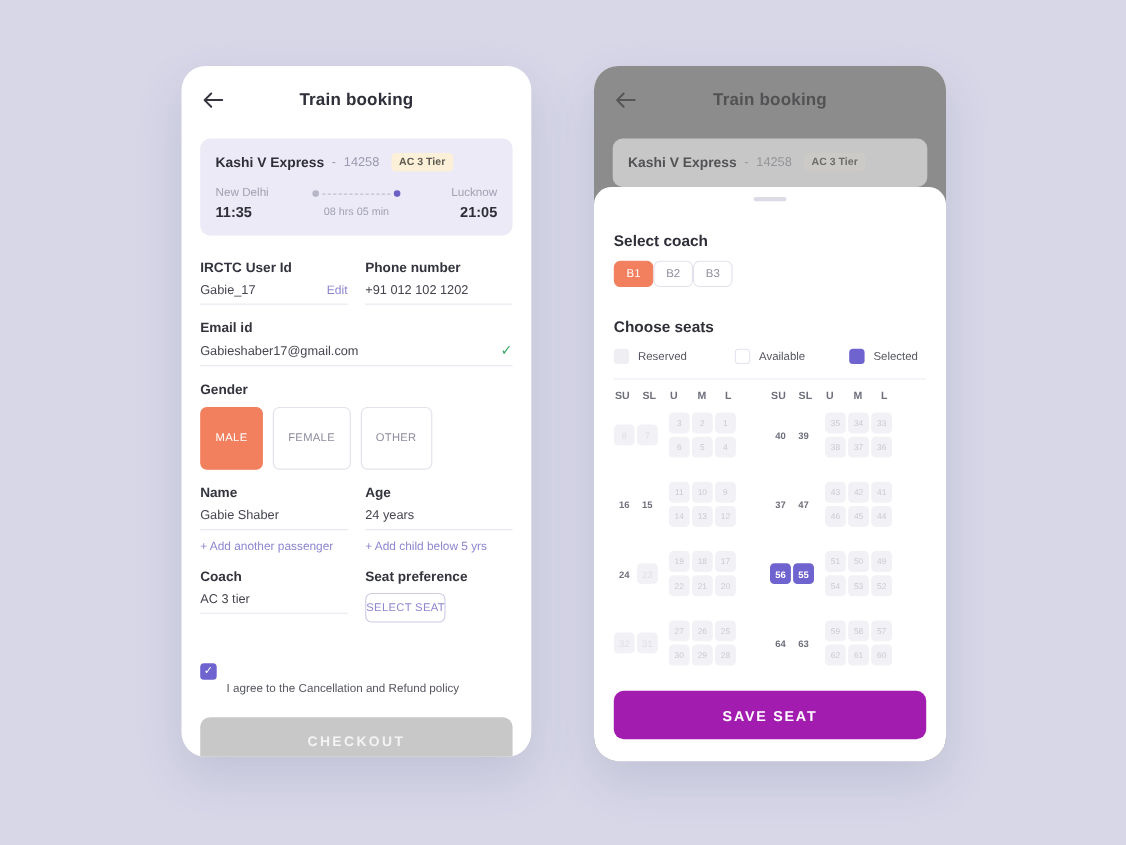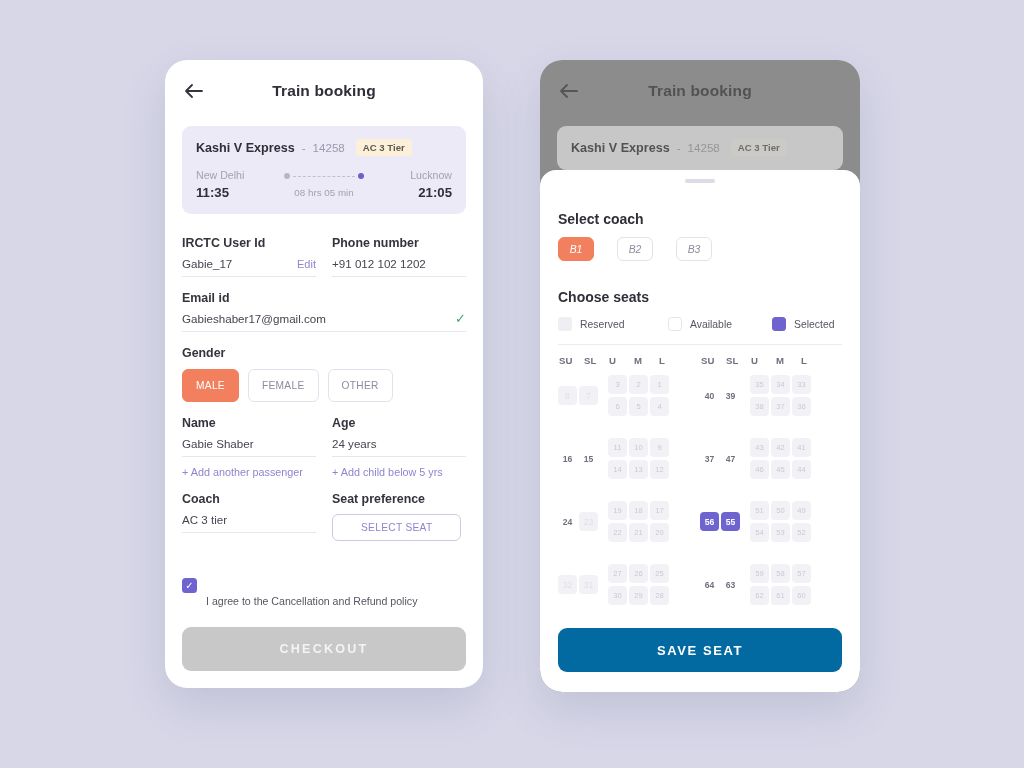--- a/index.html
+++ b/index.html
@@ -74,28 +74,28 @@
     border-bottom: 1px solid #e6e6ee; padding: 7px 0 6px 0;
   }
   .fval { font-size: 11.6px; color: #44454f; }
   .edit-link { font-size: 11px; color: #8d86cf; }
   .check-icon { color: #3fa86b; font-size: 13px; line-height: 1; }
   .addlink { font-size: 10.8px; color: #8d86cf; margin-top: 9px; display: block; }
 
   
   .chips { display: flex; gap: 9px; margin-top: 9px; }
   .chip {
-    font-size: 10.2px; padding: 10px 13px; border-radius: 6px;
+    font-size: 10.2px; padding: 22px 13px; border-radius: 6px;
     border: 1px solid #e2e2ec; color: #8d8d9e; background: #fff; letter-spacing:.3px;
   }
   .chip.active { background: #f2805e; border-color: #f2805e; color: #fff; }
 
   .outline-btn {
     display: inline-block; font-size: 10.2px; color: #8d86cf;
-    border: 1px solid #cdcae8; border-radius: 6px; padding: 7px 28px;
+    border: 1px solid #cdcae8; border-radius: 6px; padding: 7px 0;
     background: #fff; letter-spacing: .3px; margin-top: 8px;
   }
 
   
   .agree-row { display: flex; align-items: center; gap: 9px; margin-top: 22px; }
   .cbox {
     width: 15px; height: 15px; border-radius: 3.5px; background: #6f63cf;
     display: flex; align-items: center; justify-content: center;
     color: #fff; font-size: 10px; flex: 0 0 auto;
   }
@@ -114,21 +114,21 @@
     position: absolute; left: 0; right: 0; bottom: 0; top: 110px;
     background: #fff; border-radius: 16px 16px 22px 22px; padding: 0 18px;
   }
   .grabber {
     width: 30px; height: 4px; border-radius: 3px; background: #dcdce6;
     margin: 9px auto 0 auto;
   }
   .sheet h3 {
     font-size: 14px; font-weight: bold; color: #2e2f38; margin-top: 28px;
   }
-  .coach-chips { display: flex; gap: 23px; margin-top: 10px; font-style: italic; }
+  .coach-chips { display: flex; gap: 0; margin-top: 10px; }
   .coach-chip {
     width: 36px; height: 24px; border-radius: 6px; border: 1px solid #e2e2ec;
     background: #fff; color: #8d8d9e; font-size: 10.4px;
     display: flex; align-items: center; justify-content: center;
   }
   .coach-chip.active { background: #f2805e; border-color: #f2805e; color: #fff; }
 
   .legend { display: flex; align-items: center; margin-top: 12px; }
   .legend-item { display: flex; align-items: center; gap: 8px; }
   .legend-item:nth-child(1) { width: 110px; }
@@ -161,21 +161,21 @@
     font-size: 7.6px; color: #c9c9d2; background: #f2f2f6;
   }
   .seat.sel { background: #6f63cf; color: #fff; font-weight: bold; }
   .seat.sideseat { background: transparent; color: #6f707c; font-weight: bold; font-size: 8.6px; }
   .seat.sideseat.ghost { background: #f2f2f6; color: #dedee5; font-weight: normal; }
   .seat.sideseat.sel { background: #6f63cf; color: #fff; }
   .bay-spacer { height: 13px; }
 
   .save-btn {
     position: absolute; left: 18px; right: 18px; bottom: 20px; height: 44px;
-    background: #0369a1; border-radius: 9px; color: #fff;
+    background: #a21caf; border-radius: 9px; color: #fff;
     font-size: 13px; font-weight: bold; letter-spacing: 1.6px;
     display: flex; align-items: center; justify-content: center; text-align: center;
   }
 </style>
 </head>
 <body>
 
 <div class="stage">
 
   <div class="phone" id="phone-left">

